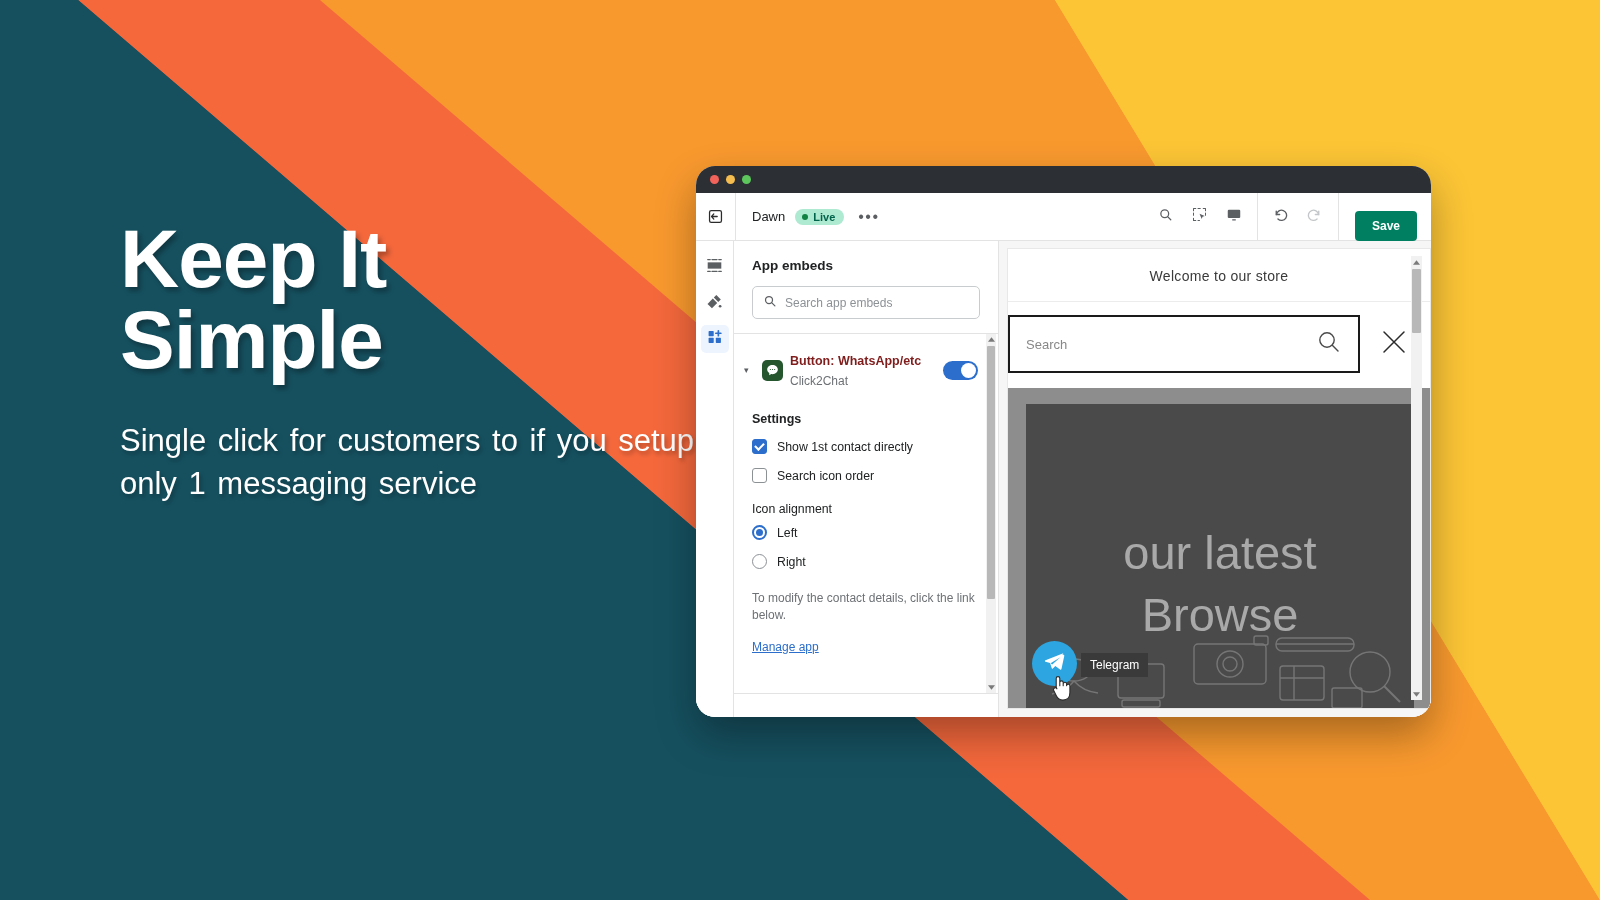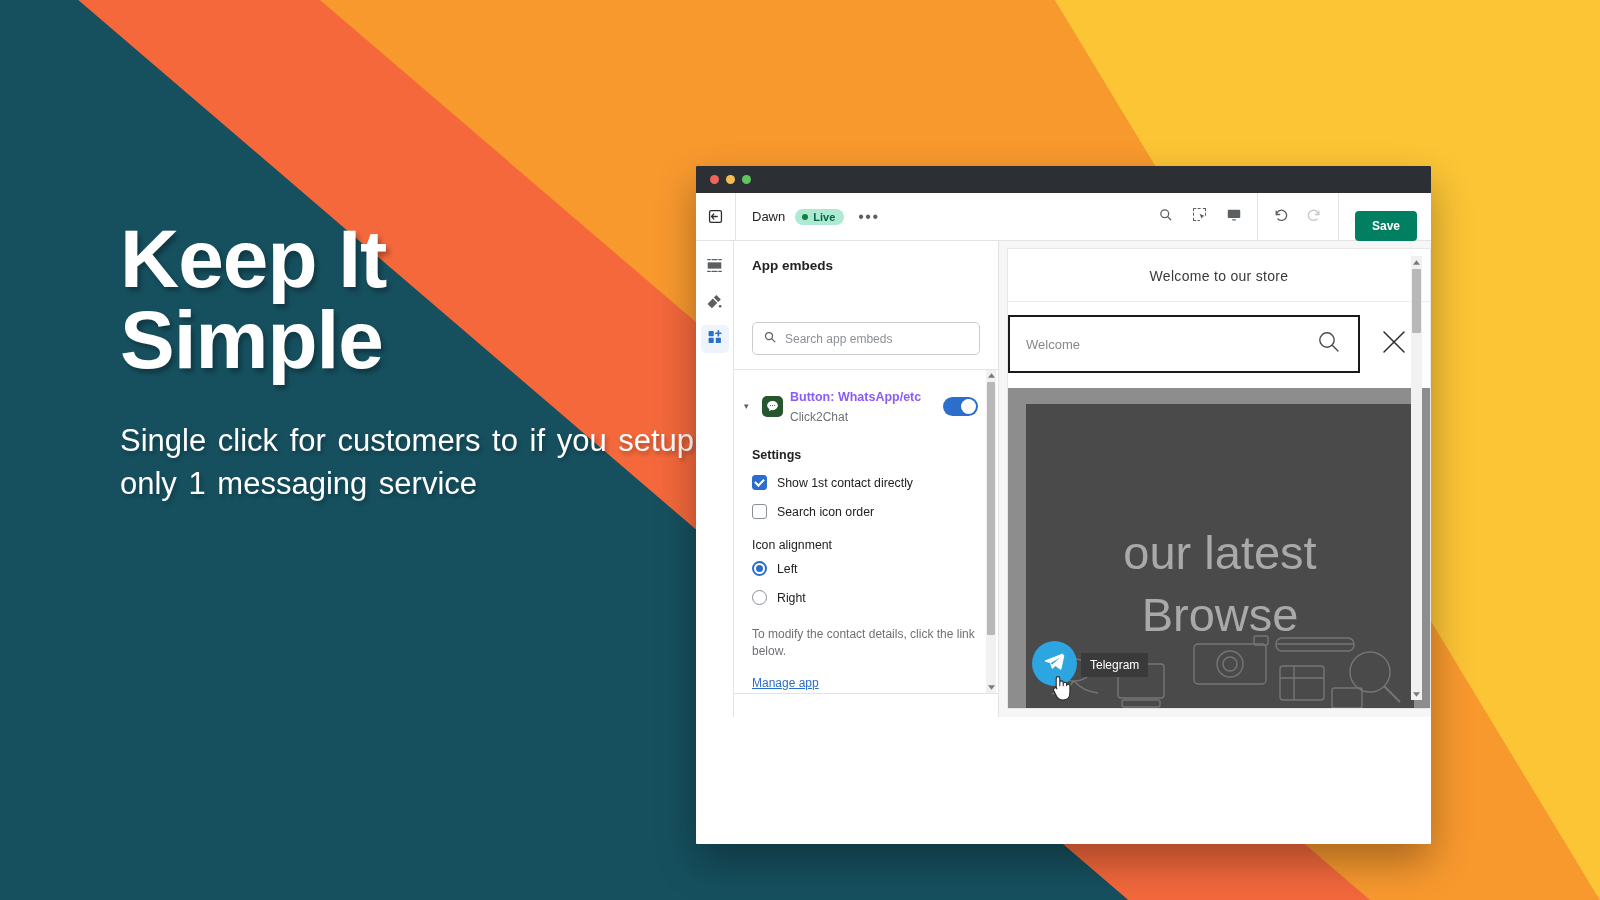--- a/index.html
+++ b/index.html
@@ -31,22 +31,22 @@
     line-height: 1.36;
     color: #ffffff;
     text-shadow: 2px 3px 4px rgba(0,0,0,0.28);
     word-spacing: 3px;
   }
 
   
   .window {
     position: absolute;
     left: 696px; top: 166px;
-    width: 735px; height: 678px;
-    border-radius: 1px;
+    width: 735px; height: 551px;
+    border-radius: 19px;
     background: #ffffff;
     box-shadow: 0 18px 40px rgba(0,0,0,0.32);
     overflow: hidden;
     z-index: 6;
   }
   .titlebar {
     height: 27px; background: #2c2f33;
     display: flex; align-items: center; padding-left: 14px; gap: 7px;
   }
   .dot { width: 9px; height: 9px; border-radius: 50%; }
@@ -101,38 +101,38 @@
   .rail-item.active { background: #edf4fe; color: #2c6ecb; }
 
   .sidebar {
     width: 265px; background: #ffffff; border-right: 1px solid #e3e3e3;
     flex: none; position: relative; display: flex; flex-direction: column;
   }
   .sidebar-title { font-size: 13.5px; font-weight: bold; color: #202223; padding: 17px 18px 13px; }
   .search-wrap { padding: 0 18px 14px; }
   .search-box {
     display: flex; align-items: center; gap: 8px; height: 33px;
-    border: 1px solid #c9cccf; border-radius: 5px; padding: 0 10px; background: #fff; margin-top: 36px;
+    border: 1px solid #c9cccf; border-radius: 5px; padding: 0 10px; background: #fff;
   }
   .search-box input {
     border: none; outline: none; font-size: 12px; color: #6d7175;
     width: 100%; font-family: "Liberation Sans", sans-serif; background: transparent;
   }
   .search-box input::placeholder { color: #8c9196; }
 
   .sidebar-scroll { border-top: 1px solid #e3e3e3; flex: 1; position: relative; overflow: hidden; }
 
   .embed-row { display: flex; align-items: center; padding: 16px 14px 12px 10px; gap: 7px; }
   .caret { color: #5c5f62; font-size: 9px; width: 11px; cursor: pointer; }
   .app-icon {
     width: 21px; height: 21px; border-radius: 5px; flex: none;
     background: #25562e; display: flex; align-items: center; justify-content: center;
   }
   .embed-text { flex: 1; line-height: 1.25; }
-  .embed-title { font-size: 12.5px; font-weight: bold; color: #8b5cf6; }
+  .embed-title { font-size: 12.5px; font-weight: bold; color: #7f1d1d; }
   .embed-sub { font-size: 12px; color: #6d7175; }
   .toggle {
     width: 35px; height: 19px; border-radius: 10px; background: #2c6ecb;
     position: relative; flex: none; cursor: pointer; margin-right: 6px;
   }
   .toggle .knob {
     position: absolute; top: 2px; right: 2px; width: 15px; height: 15px;
     border-radius: 50%; background: #ffffff;
   }
 
@@ -435,21 +435,21 @@
       <div class="sidebar-foot"></div>
     </div>
 
     <div class="preview">
       <div class="preview-frame">
 
         <div class="store-welcome">Welcome to our store</div>
 
         <div class="store-searchbar">
           <div class="store-search-input">
-            <span class="store-search-placeholder">Welcome</span>
+            <span class="store-search-placeholder">Search</span>
             <span class="store-search-magnifier">
               <svg width="26" height="26" viewBox="0 0 26 26" fill="none" stroke="#4a4a4a" stroke-width="1.4">
                 <circle cx="11" cy="11" r="7.2"></circle>
                   <path d="M16.3 16.3L22 22" stroke-linecap="round"></path>
               </svg>
             </span>
           </div>
           <span class="store-close">
             <svg width="28" height="28" viewBox="0 0 28 28" fill="none" stroke="#2b2b2b" stroke-width="1.5" stroke-linecap="round">
               <path d="M4 4l20 20M24 4L4 24"></path>

